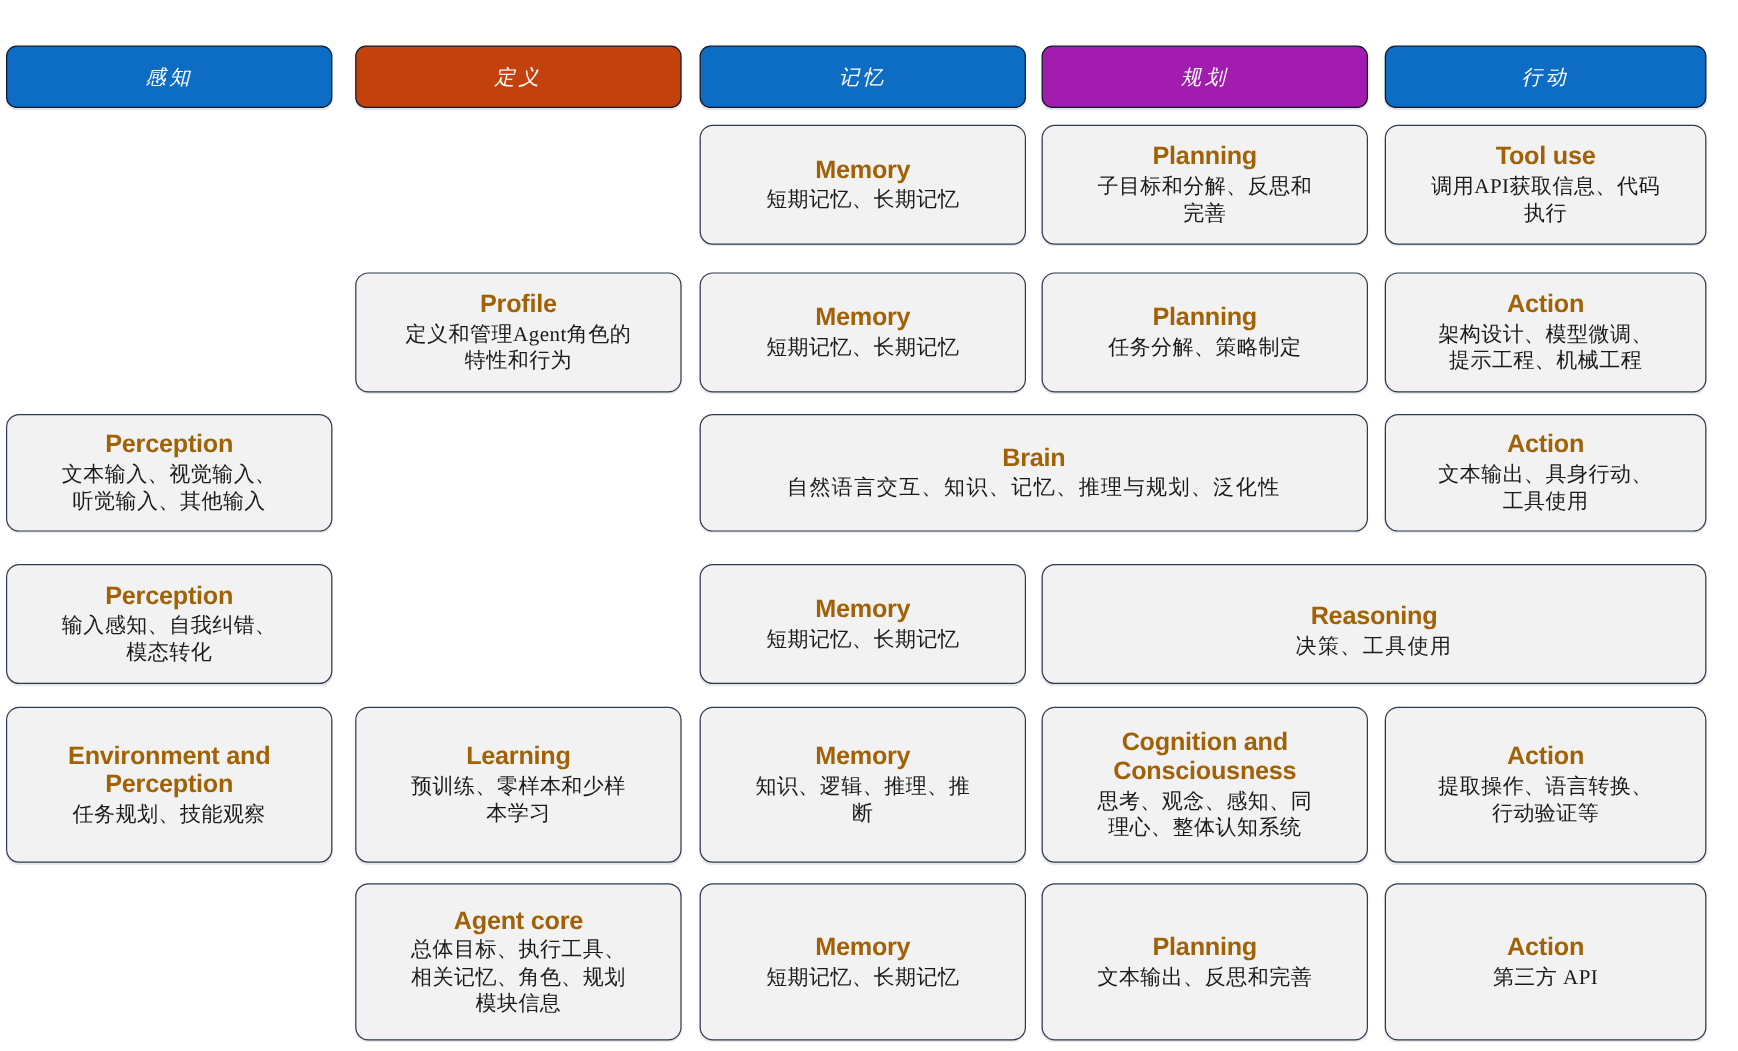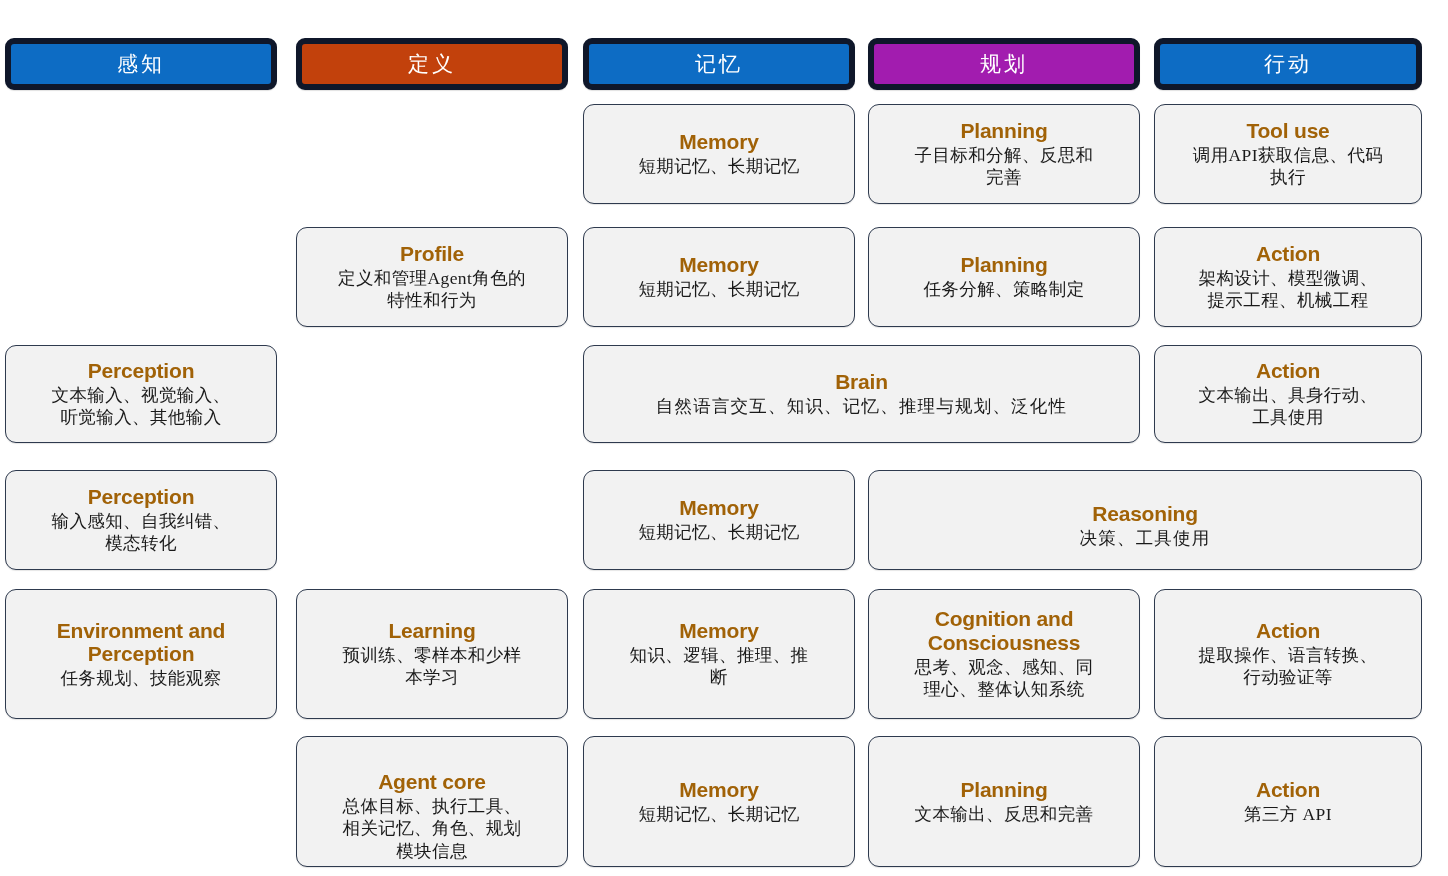--- a/index.html
+++ b/index.html
@@ -27,30 +27,31 @@
     top: 0;
     width: 1448px;
     height: 96px;
   }
   .col-header {
     position: absolute;
     top: 38px;
     height: 52px;
     box-sizing: border-box;
     background: #0D6CC4;
-    border: 6px solid #0f172a;
+    border: 1px solid #0f172a;
     border-radius: 9px;
     display: flex;
     align-items: center;
     justify-content: center;
     color: #ffffff;
-    font-size: 21px;
+    font-size: 17px;
     letter-spacing: 3px;
     font-family: "Liberation Serif", serif;
     box-shadow: 0 1px 1px rgba(0,0,0,0.12);
+    font-style: italic;
   }
 
   
   .card {
     position: absolute;
     box-sizing: border-box;
     background: #F2F2F2;
     border: 1.6px solid #2E3A4E;
     border-radius: 11px;
     display: flex;
@@ -170,21 +171,21 @@
         <div class="title" style="white-space: pre-line;">Cognition and
 Consciousness</div>
         <div class="subtitle">思考、观念、感知、同
 理心、整体认知系统</div>
       </div>
       <div class="card" style="left: 1154px; width: 268px; top: 589px; height: 130px; background: rgb(242, 242, 242); border-color: rgb(46, 58, 78);">
         <div class="title" style="white-space: pre-line;">Action</div>
         <div class="subtitle">提取操作、语言转换、
 行动验证等</div>
       </div>
-      <div class="card" style="left: 296px; width: 272px; top: 736px; height: 131px; background: rgb(242, 242, 242); border-color: rgb(46, 58, 78); justify-content: flex-end;">
+      <div class="card" style="left: 296px; width: 272px; top: 736px; height: 131px; background: rgb(242, 242, 242); border-color: rgb(46, 58, 78);">
         <div class="title" style="white-space: pre-line;">Agent core</div>
         <div class="subtitle">总体目标、执行工具、
 相关记忆、角色、规划
 模块信息</div>
       </div>
       <div class="card" style="left: 583px; width: 272px; top: 736px; height: 131px; background: rgb(242, 242, 242); border-color: rgb(46, 58, 78);">
         <div class="title" style="white-space: pre-line;">Memory</div>
         <div class="subtitle">短期记忆、长期记忆</div>
       </div>
       <div class="card" style="left: 868px; width: 272px; top: 736px; height: 131px; background: rgb(242, 242, 242); border-color: rgb(46, 58, 78);">

